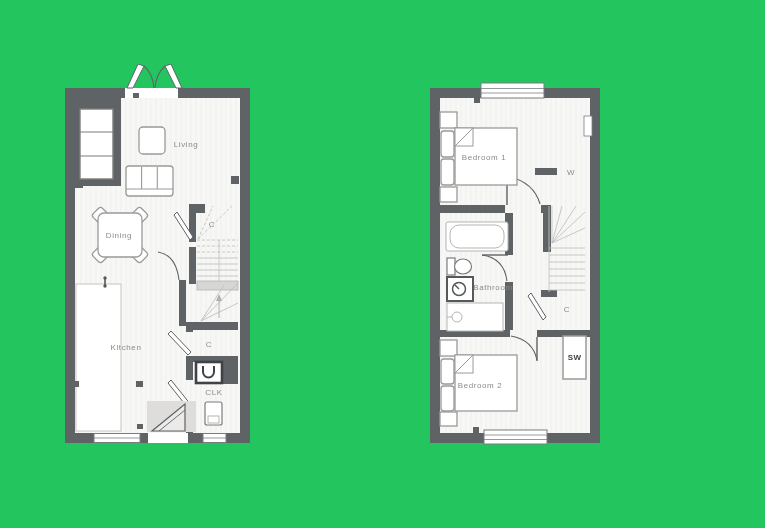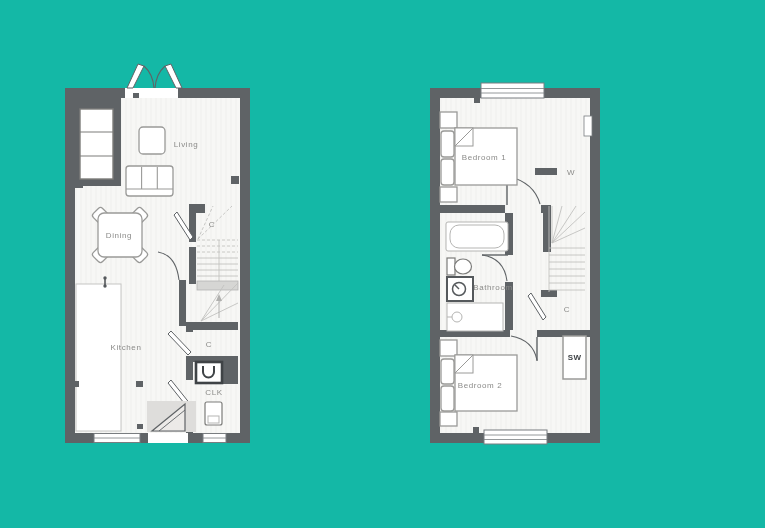--- a/index.html
+++ b/index.html
@@ -1,17 +1,17 @@
 <!DOCTYPE html>
 <html><head>
 <meta charset="utf-8">
 <style>
   html,body{margin:0;padding:0;background:#ffffff;}
   .canvas{
-    position:relative;width:765px;height:528px;background:#14b8a6;overflow:hidden;
+    position:relative;width:765px;height:528px;background:#22c55e;overflow:hidden;
     font-family:"Liberation Sans", sans-serif;
   }
   svg text{
     font-family:"Liberation Sans", sans-serif;
     font-size:8px;fill:#8b8b89;letter-spacing:0.6px;
   }
   svg text.bold-label{font-weight:bold;fill:#3f4346;letter-spacing:0.2px;}
   .wall{fill:#5f6366;}
   .furn{fill:#ffffff;stroke:#9a9a98;stroke-width:1.3;}
   .furn-light{fill:#ffffff;stroke:#b5b5b3;stroke-width:1;}

